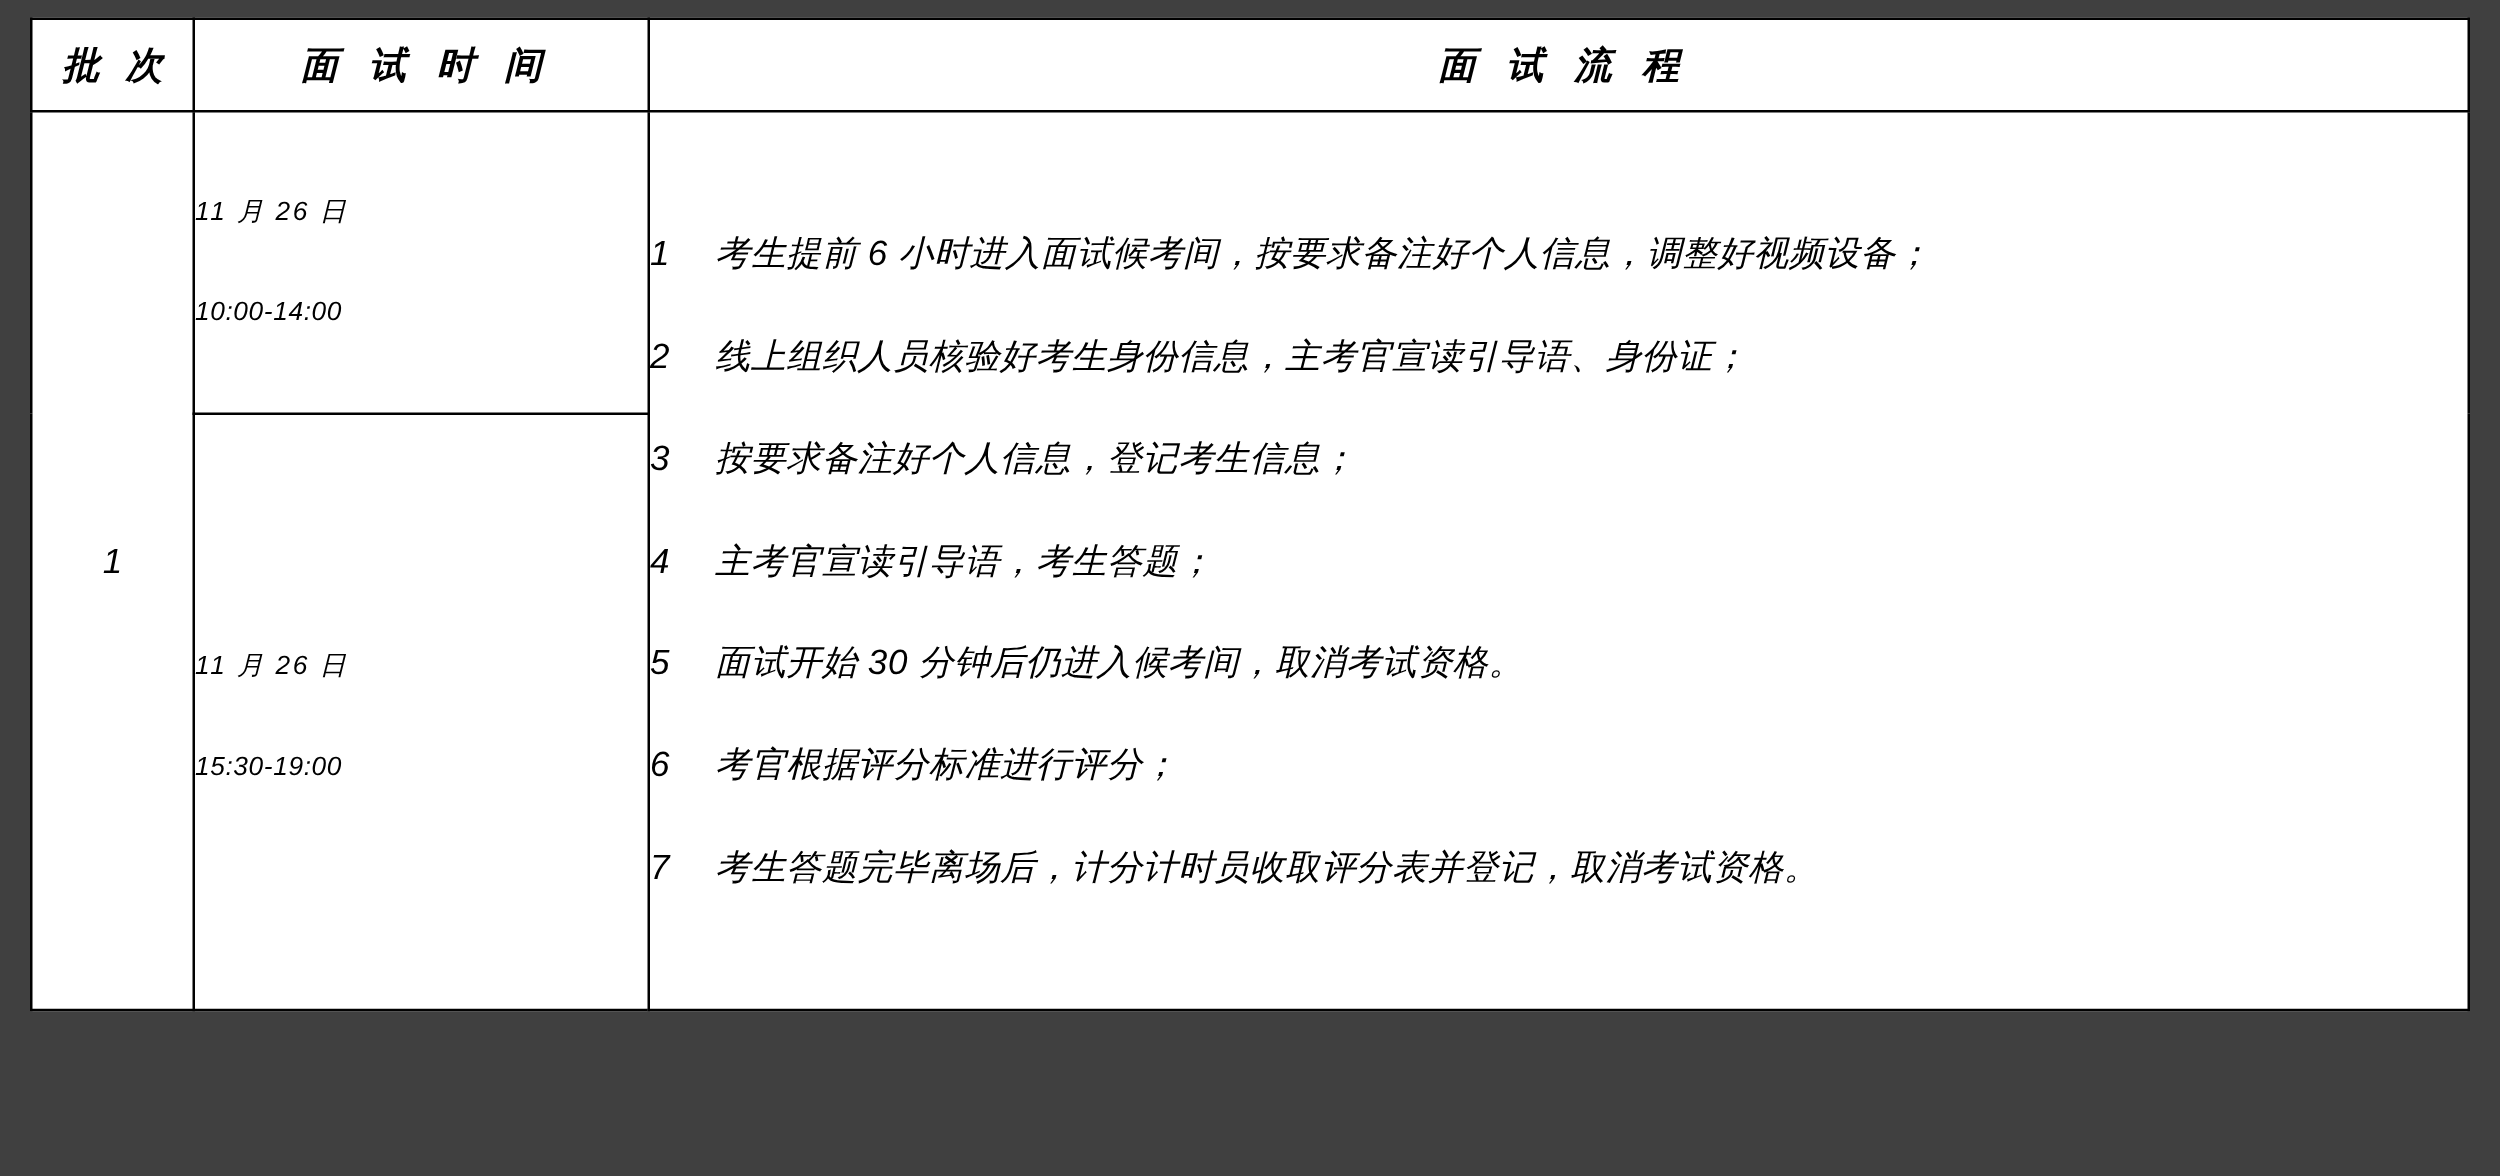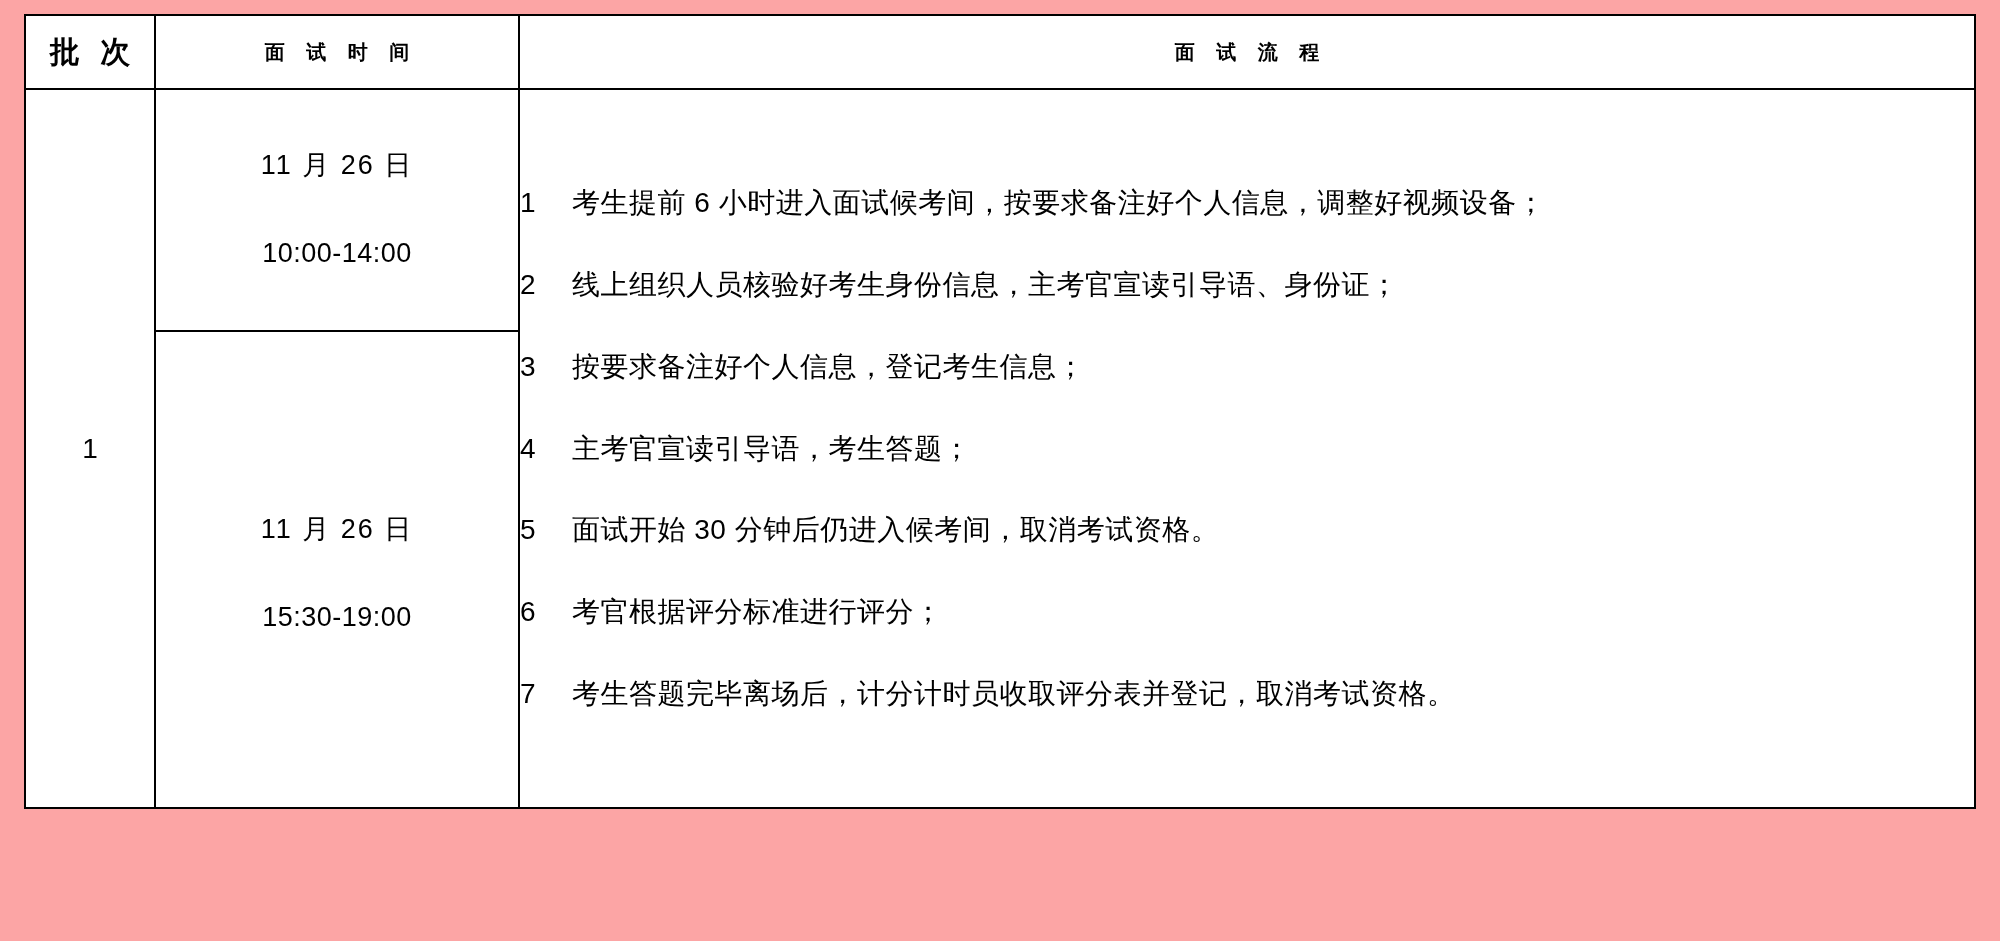--- a/index.html
+++ b/index.html
@@ -11,21 +11,22 @@
     width: 2000px;
     height: 941px;
     font-family: "Liberation Sans", "DejaVu Sans", sans-serif;
     color: #000000;
     overflow: hidden;
   }
   .page {
     position: relative;
     width: 2000px;
     height: 941px;
-    background: #fca5a5;
+    background: #404040;
+    font-style: italic;
   }
   .table-wrap {
     position: absolute;
     left: 24px;
     top: 14px;
     width: 1950px;
   }
   table.schedule {
     border-collapse: collapse;
     table-layout: fixed;
@@ -40,36 +41,35 @@
   }
   
   col.c-batch { width: 130px; }
   col.c-time  { width: 364px; }
   col.c-flow  { width: 1456px; }
 
   .head-cell {
     height: 72px;
     text-align: center;
     font-weight: bold;
-    font-size: 20px;
+    font-size: 30px;
     letter-spacing: 8px;
     text-indent: 8px;
     white-space: nowrap;
   }
   .head-cell.batch { font-size: 30px; letter-spacing: 6px; text-indent: 6px; }
 
   .batch-cell {
     text-align: center;
     font-size: 28px;
     font-weight: normal;
   }
 
   .time-cell {
-    text-align: center;
-    font-size: 27px;
+    font-size: 21px;
     line-height: 1.25;
     padding: 0 6px;
   }
   .time-cell .date {
     display: block;
     letter-spacing: 2px;
   }
   .time-cell .range {
     display: block;
     margin-top: 54px;

